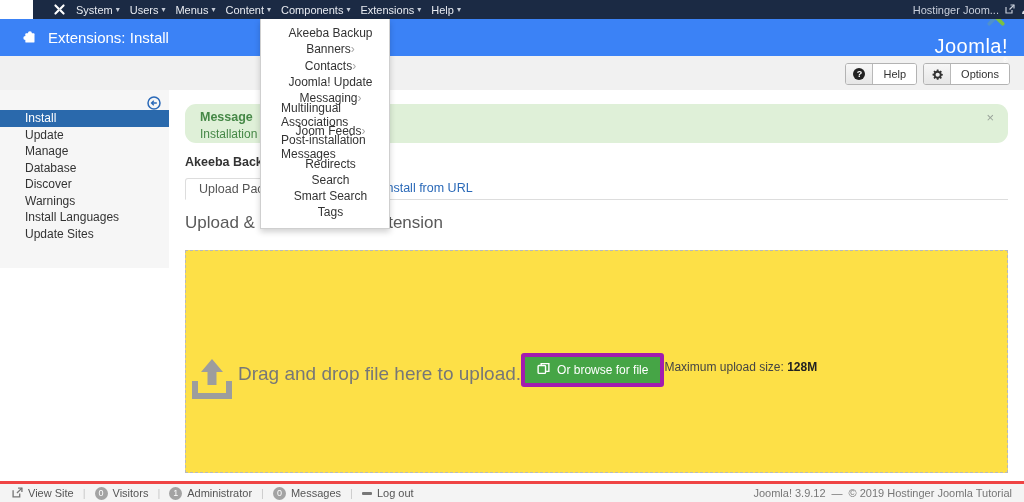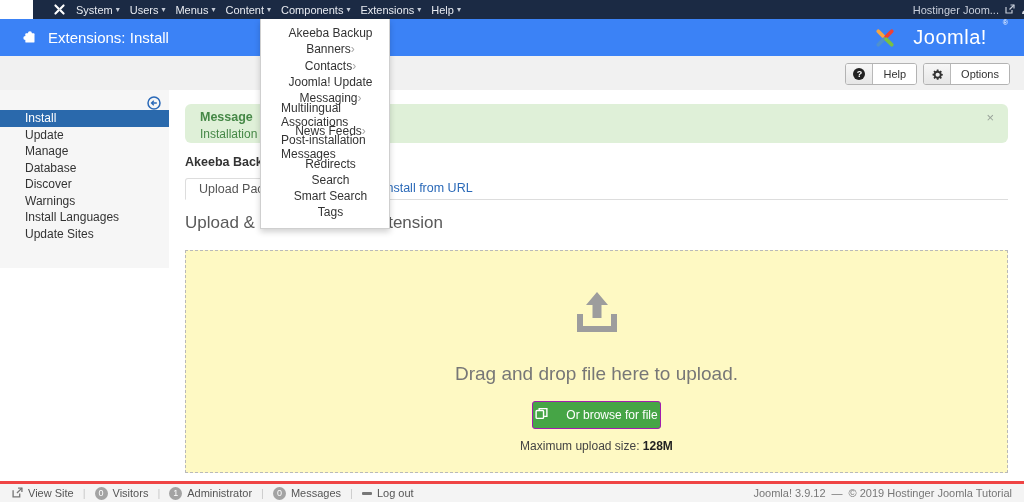--- a/index.html
+++ b/index.html
@@ -16,56 +16,56 @@
 
   
   .dropdown { position:absolute; left:260px; top:19px; width:130px; background:#ffffff; border:1px solid #cfcfcf; border-top:none; box-shadow:0 3px 6px rgba(0,0,0,.18); z-index:60; padding:6px 0 7px 0; }
   .dd-item { display:flex; align-items:center; justify-content:center; height:16.3px; padding:0 9px 0 20px; font-size:12px; color:#333; cursor:pointer; }
   .dd-arrow { color:#aaa; font-size:12px; line-height:1; }
 
   
   .header { position:absolute; top:19px; left:0; width:1024px; height:37px; background:#3b82f6; display:flex; align-items:center; z-index:10; }
   .header-icon { margin-left:22px; margin-right:11px; display:flex; }
   .header-title { color:#fff; font-size:15px; }
-  .logo { margin-left:auto; margin-right:16px; display:flex; align-items:flex-start; gap:16px; }
+  .logo { margin-left:auto; margin-right:16px; display:flex; align-items:flex-end; gap:6px;flex-direction:column; }
   .logo-text { color:#fff; font-size:20px; letter-spacing:.5px; }
   .logo-reg { color:#fff; font-size:7px; vertical-align:top; position:relative; top:-7px; }
 
   
   .toolbar { position:absolute; top:56px; left:0; width:1024px; height:34px; background:#f1f1f1; z-index:5; }
   .toolbar-buttons { position:absolute; right:14px; top:7px; display:flex; gap:6px; }
   .split-btn { display:inline-flex; height:22px; border:1px solid #b3b3b3; border-radius:3px; background:#fff; overflow:hidden; cursor:pointer; }
   .split-btn .icon-seg { width:27px; background:linear-gradient(#f7f7f7,#e6e6e6); border-right:1px solid #b9b9b9; display:flex; align-items:center; justify-content:center; }
   .split-btn .label-seg { padding:0 10px; font-size:11px; color:#333; display:flex; align-items:center; background:#fff; }
   .q-circle { width:12px; height:12px; border-radius:50%; background:#222; color:#fff; font-size:9px; font-weight:bold; display:flex; align-items:center; justify-content:center; }
 
   
   .sidebar { position:absolute; top:90px; left:0; width:169px; height:178px; background:#f6f6f6; z-index:4; }
   .collapse-btn { position:absolute; top:6px; right:8px; cursor:pointer; display:flex; }
   .side-list { position:absolute; top:20px; left:0; width:169px; }
   .side-item { height:16.5px; line-height:16.5px; padding-left:25px; font-size:12px; color:#333; cursor:pointer; }
   .side-item.active { background:#2a69ac; color:#fff; }
 
   
-  .msg-box { position:absolute; left:185px; top:104px; width:823px; height:39px; background:#dff0d8; border-radius:6px; padding:6px 15px; z-index:20; }
+  .msg-box { position:absolute; left:185px; top:104px; width:823px; height:39px; background:#dff0d8; border-radius:11px; padding:6px 15px; z-index:20; }
   .msg-title { font-size:12.5px; font-weight:bold; color:#468847; margin-bottom:3px; }
   .msg-text { font-size:12px; color:#468847; }
   .msg-close { position:absolute; right:14px; top:7px; color:#9aa39a; font-size:13px; cursor:pointer; line-height:1; }
 
   .akeeba-note { position:absolute; left:185px; top:155px; font-size:12.5px; font-weight:bold; color:#333; z-index:20; }
 
   .tabs-line { position:absolute; left:185px; top:199px; width:823px; border-top:1px solid #ddd; z-index:19; }
   .tab-active { position:absolute; left:185px; top:178px; height:22px; line-height:21px; padding:0 13px; background:#fff; border:1px solid #ddd; border-bottom:1px solid #fff; border-radius:3px 3px 0 0; font-size:12.5px; color:#555; z-index:21; cursor:pointer; }
   .tab-link { position:absolute; left:383px; top:178px; height:21px; line-height:21px; font-size:12.5px; color:#2a69b8; z-index:21; cursor:pointer; }
 
   .section-heading { position:absolute; left:185px; top:213px; font-size:17px; color:#5a5a5a; font-weight:400; z-index:20; }
 
-  .dropzone { position:absolute; left:185px; top:250px; width:823px; height:223px; border:1px dashed #b9b9b9; background:#fef9c3; display:flex; flex-direction:column; align-items:center; z-index:18; }
+  .dropzone { position:absolute; left:185px; top:250px; width:823px; height:223px; border:1px dashed #b9b9b9; background:#fde047; display:flex; flex-direction:row; align-items:center; z-index:18; }
   .drag-text { margin-top:24px; font-size:19px; color:#777; }
-  .browse-btn { margin-top:16px; display:flex; align-items:center; gap:18px; background:#46a546; border:1px solid #a21caf; border-radius:3px; color:#fff; font-size:12px; padding:5px 2px; cursor:pointer; }
+  .browse-btn { margin-top:16px; display:flex; align-items:center; gap:7px; background:#46a546; border:4px solid #a21caf; border-radius:3px; color:#fff; font-size:12px; padding:5px 12px; cursor:pointer; }
   .max-size { margin-top:10px; font-size:12px; color:#444; }
   .max-size b { color:#222; }
   .upload-glyph { margin-top:40px; }
 
   
   .statusbar { position:absolute; left:0; top:481px; width:1024px; height:21px; background:#f4f4f4; border-top:3px solid #ef4444; display:flex; align-items:center; padding:0 12px; font-size:11px; color:#555; z-index:30; }
   .status-item { display:flex; align-items:center; gap:5px; cursor:pointer; color:#555; }
   .status-sep { color:#c9c9c9; margin:0 9px; }
   .badge { display:inline-block; width:13px; height:13px; border-radius:50%; background:#a3a3a3; color:#fff; font-size:9px; line-height:13px; text-align:center; }
   .logout-dash { display:inline-block; width:10px; height:3px; background:#777; border-radius:1px; }
@@ -146,21 +146,21 @@
         <span>Joomla! Update</span>
       </div>
     <div class="dd-item">
         <span>Messaging</span>
         <span class="dd-arrow">›</span>
       </div>
     <div class="dd-item">
         <span>Multilingual Associations</span>
       </div>
     <div class="dd-item">
-        <span>News Feeds</span>
+        <span>Joom Feeds</span>
         <span class="dd-arrow">›</span>
       </div>
     <div class="dd-item">
         <span>Post-installation Messages</span>
       </div>
     <div class="dd-item">
         <span>Redirects</span>
       </div>
     <div class="dd-item">
         <span>Search</span>

